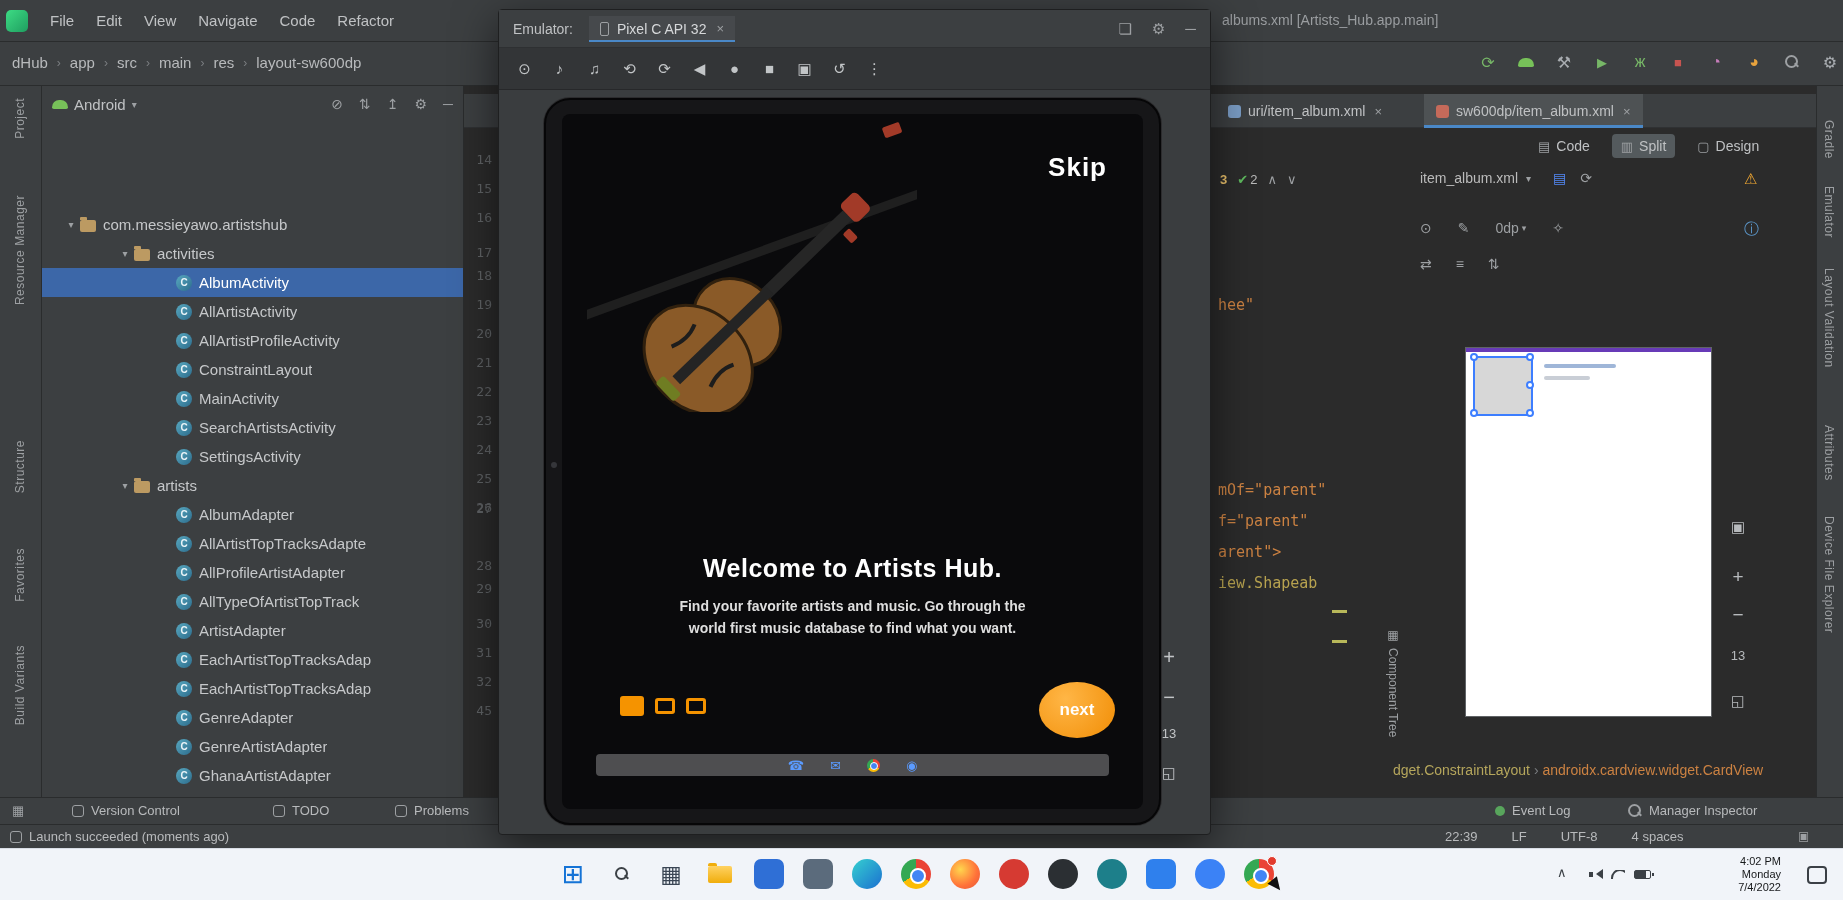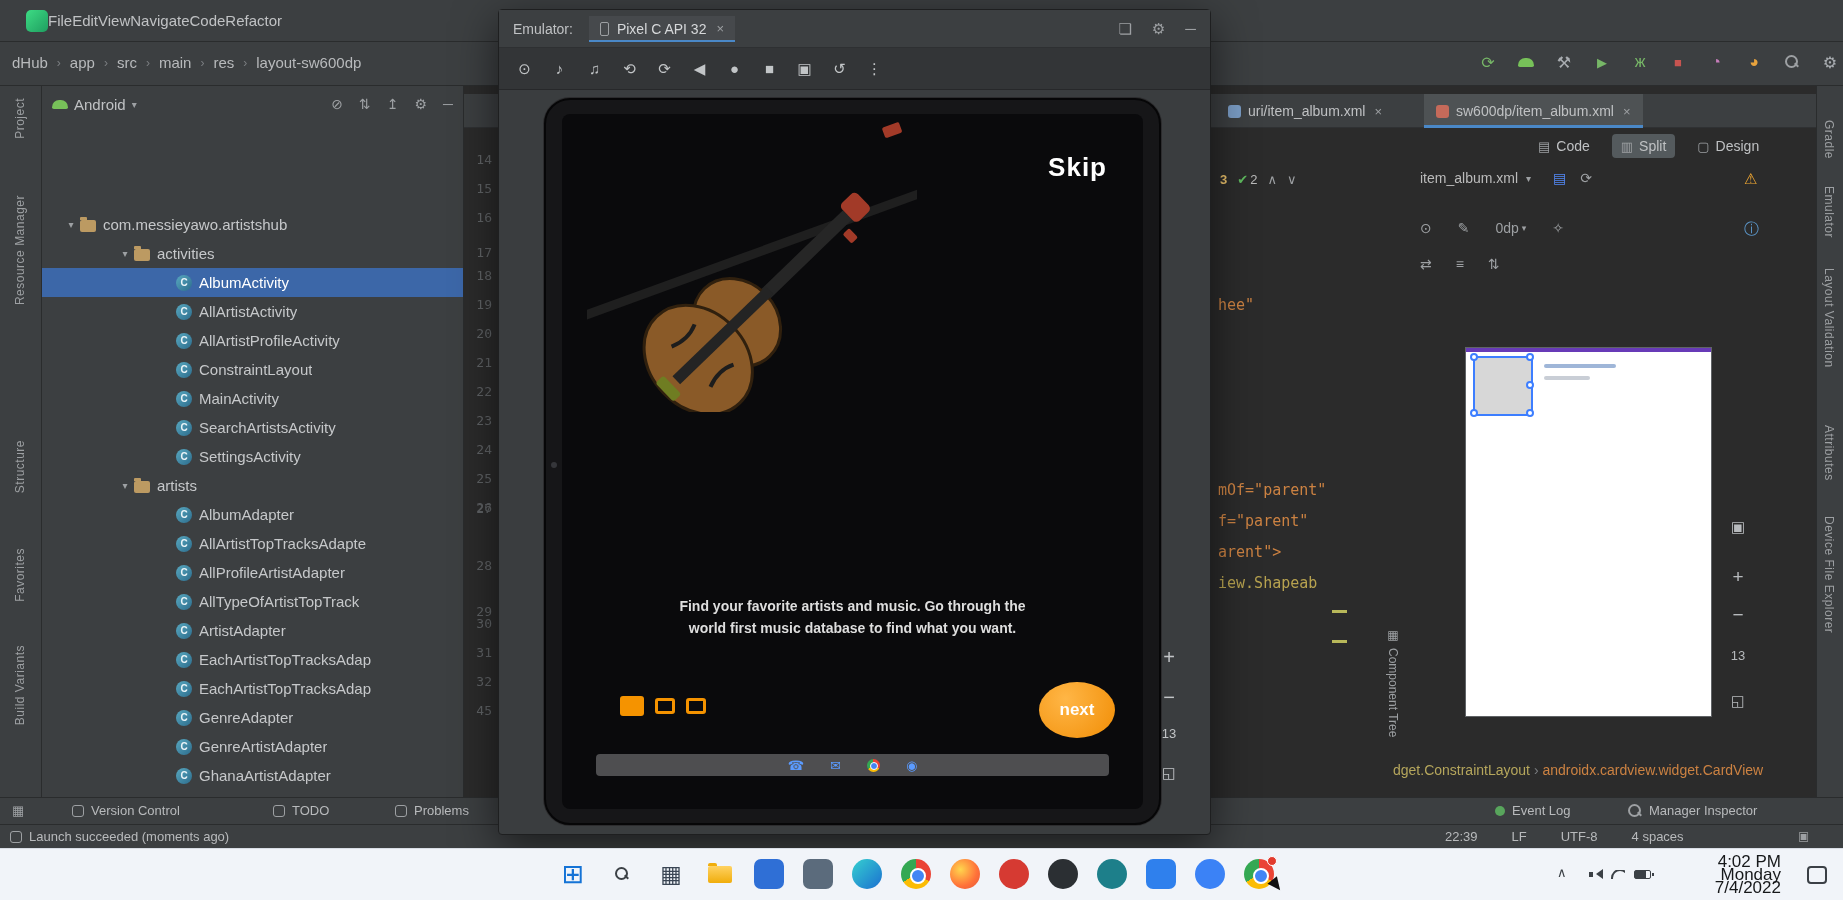--- a/index.html
+++ b/index.html
@@ -3,21 +3,21 @@
 <meta charset="utf-8">
 <style>
 *{margin:0;padding:0;box-sizing:border-box}
 body{background:#1a1a1a}
 #screen{position:relative;width:1843px;height:900px;overflow:hidden;background:#2b2b2b;
   font-family:"Liberation Sans","DejaVu Sans",sans-serif;color:#bbb;font-size:14px}
 .abs{position:absolute}
 .row{display:flex;align-items:center}
 
 
-#menubar{position:absolute;left:0;top:0;width:100%;height:42px;background:#3c3f41;border-bottom:1px solid #2a2c2d;display:flex;align-items:center;padding-left:26px;font-size:15px;color:#c0c2c4}
+#menubar{position:absolute;left:0;top:0;width:100%;height:42px;background:#3c3f41;border-bottom:1px solid #2a2c2d;display:flex;align-items:center;gap:22px;padding-left:6px;font-size:15px;color:#c0c2c4}
 #as-logo{width:22px;height:22px;border-radius:5px;background:linear-gradient(135deg,#3ddc84,#1f9e60);flex:none}
 .menu-item{cursor:default}
 #win-title{position:absolute;left:1222px;top:12px;width:590px;white-space:nowrap;overflow:hidden;color:#9a9da0;font-size:14px}
 #ide-toolbar{position:absolute;left:0;top:42px;width:100%;height:44px;background:#3c3f41;border-bottom:1px solid #2a2c2d}
 #crumbs{position:absolute;left:12px;top:12px;display:flex;gap:9px;align-items:center;font-size:15px;color:#b8babc;white-space:nowrap}
 .crumb-sep{color:#7a7d80;font-size:12px}
 #chips{position:absolute;left:1478px;top:10px;display:flex;gap:18px;align-items:center}
 .chip{width:20px;height:20px;display:flex;align-items:center;justify-content:center;font-size:16px}
 
 
@@ -115,36 +115,37 @@
 .cursor-arrow{position:absolute;right:-10px;bottom:-8px;width:0;height:0;border:6px solid transparent;border-top:13px solid #111;transform:rotate(-38deg)}
 #tray{position:absolute;right:0;top:0;height:52px;width:290px}
 .t-vol{width:13px;height:11px;position:relative}
 .t-vol::before{content:"";position:absolute;left:0;top:3px;width:4px;height:5px;background:#3b4046}
 .t-vol::after{content:"";position:absolute;left:2px;top:0;border:5.5px solid transparent;border-right:7px solid #3b4046}
 .t-wifi{width:14px;height:9px;overflow:hidden;position:relative}
 .t-wifi::before{content:"";position:absolute;bottom:-8px;left:0;width:14px;height:14px;border:2px solid #3b4046;border-radius:50%}
 .t-bat{width:17px;height:9px;border:1.5px solid #3b4046;border-radius:2px;background:linear-gradient(to right,#3b4046 70%,transparent 70%);position:relative}
 .t-bat::after{content:"";position:absolute;right:-4px;top:2px;width:2px;height:3px;background:#3b4046}
 .t-bubble{width:20px;height:18px;border:2px solid #3b4046;border-radius:4px}
-#time-block{position:absolute;right:62px;top:6px;text-align:right;font-size:17px;line-height:13px;color:#16181a}
+#time-block{position:absolute;right:62px;top:6px;text-align:right;font-size:11px;line-height:13px;color:#16181a}
 </style>
 </head>
 <body>
 
 <div id="screen">
 
   <div id="menubar">
     <span id="as-logo"></span>
     <span class="menu-item">File</span>
     <span class="menu-item">Edit</span>
     <span class="menu-item">View</span>
     <span class="menu-item">Navigate</span>
     <span class="menu-item">Code</span>
     <span class="menu-item">Refactor</span>
   </div>
+  <div id="win-title">albums.xml [Artists_Hub.app.main]</div>
 
   <div id="ide-toolbar">
     <div id="crumbs">
       <span>dHub</span>
         <span class="crumb-sep">›</span>
       <span>app</span>
         <span class="crumb-sep">›</span>
       <span>src</span>
         <span class="crumb-sep">›</span>
       <span>main</span>
@@ -293,21 +294,21 @@
   <span class="lnum" style="top:297px">19</span>
   <span class="lnum" style="top:326px">20</span>
   <span class="lnum" style="top:355px">21</span>
   <span class="lnum" style="top:384px">22</span>
   <span class="lnum" style="top:413px">23</span>
   <span class="lnum" style="top:442px">24</span>
   <span class="lnum" style="top:471px">25</span>
   <span class="lnum" style="top:500px">26</span>
   <span class="lnum" style="top:501px">27</span>
   <span class="lnum" style="top:558px">28</span>
-  <span class="lnum" style="top:604px">29</span>
+  <span class="lnum" style="top:581px">29</span>
   <span class="lnum" style="top:616px">30</span>
   <span class="lnum" style="top:645px">31</span>
   <span class="lnum" style="top:674px">32</span>
   <span class="lnum" style="top:703px">45</span>
 
   <div class="etab" style="left:1216px">
     <span class="ficon" style="background:#7a9cc4"></span>
     <span>uri/item_album.xml</span>
     <span class="tclose">×</span>
   </div>
@@ -489,20 +490,21 @@
             <rect x="150" y="50" width="13" height="9" rx="2" fill="#a23a28"></rect>
             <ellipse cx="140" cy="196" rx="47" ry="40" fill="#8a5a28" stroke="#30200e" stroke-width="3"></ellipse>
             <ellipse cx="140" cy="250" rx="60" ry="48" fill="#8a5a28" stroke="#30200e" stroke-width="3"></ellipse>
             <rect x="134" y="150" width="11" height="130" fill="#242424"></rect>
             <path d="M112 228 q7 15 0 32" stroke="#1d1d1d" stroke-width="4" fill="none"></path>
             <path d="M168 228 q-7 15 0 32" stroke="#1d1d1d" stroke-width="4" fill="none"></path>
             <rect x="127" y="286" width="26" height="11" rx="3" fill="#6f7d22"></rect>
           </g>
         </svg>
 
+        <div id="ob-title">Welcome to Artists Hub.</div>
         <div class="ob-body" style="top:506px">world first music database to find what you want.</div>
         <div class="ob-body" style="top:484px">Find your favorite artists and music. Go through the</div>
 
         <div id="dots">
           <span class="dot-a"></span>
           <span class="dot"></span>
           <span class="dot"></span>
         </div>
         <div id="next-btn">next</div>
 

